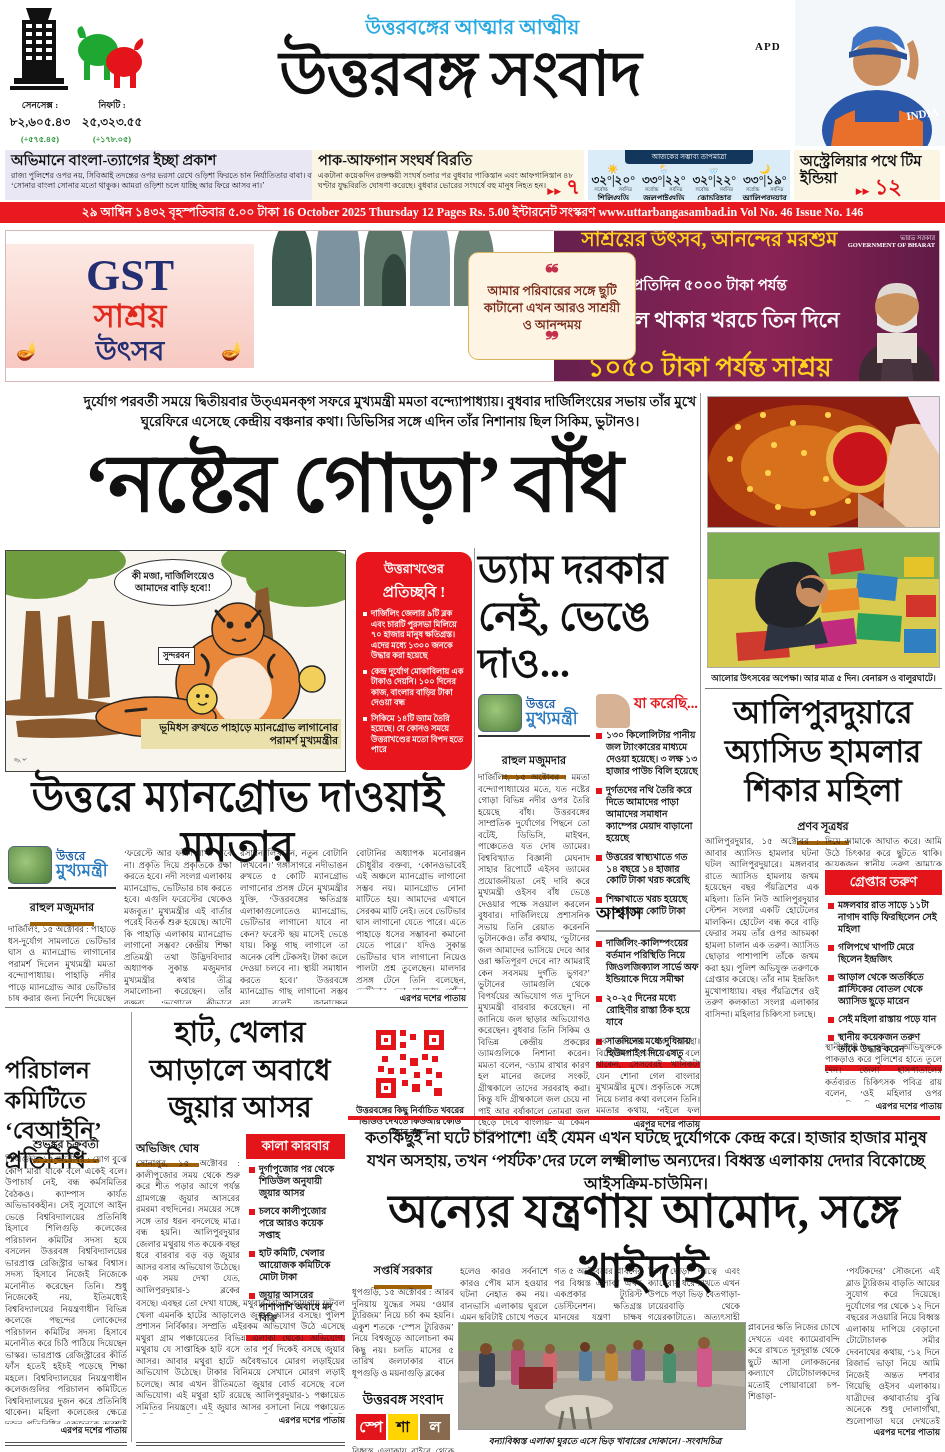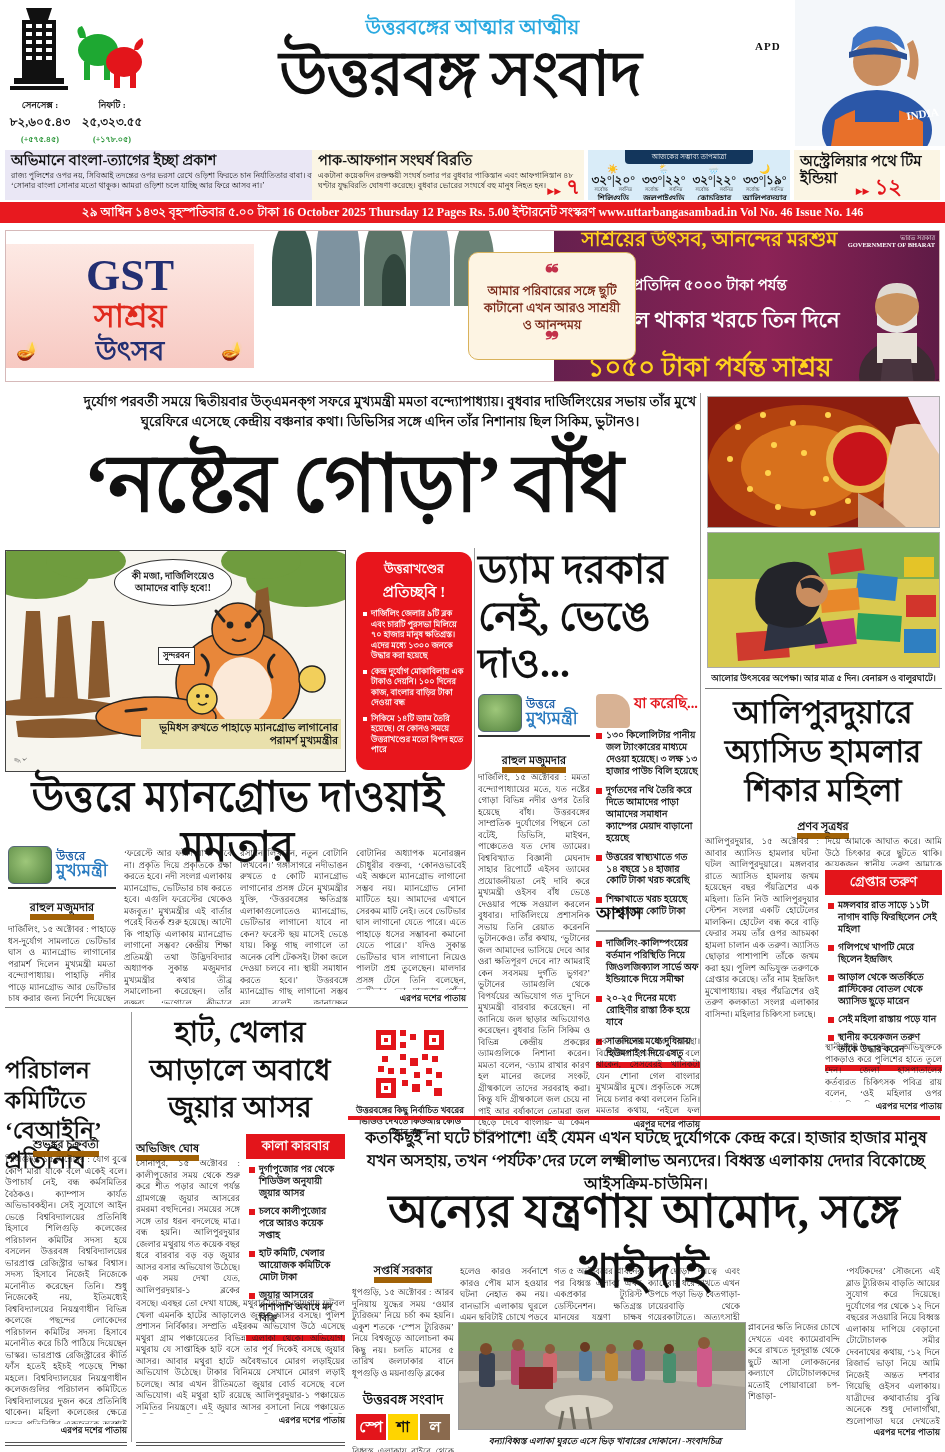--- a/index.html
+++ b/index.html
@@ -70,21 +70,21 @@
 
   
   .lead-intro { left:75px; top:392px; width:630px; text-align:center; font-size:13.5px; font-weight:bold; line-height:1.5; }
   .lead-head { left:0; top:430px; width:705px; text-align:center; font-size:80px; font-weight:bold; line-height:1.35; letter-spacing:-2px; }
 
   
   .rail-photo { left:707px; width:233px; border:1px solid #aaa; overflow:hidden; }
   .rail-cap { left:705px; top:672px; width:237px; font-size:8.6px; font-weight:bold; text-align:center; }
   .acid-head { left:703px; top:694px; width:240px; text-align:center; font-size:31px; font-weight:bold; line-height:1.25; }
   .byline { font-size:11px; font-weight:bold; text-align:center; }
-  .byline u { text-decoration:none; border-bottom:6px solid #a16207; padding-bottom:1px; }
+  .byline u { text-decoration:none; border-bottom:4px solid #a16207; padding-bottom:9px; }
 
   .infobox { border-top:0; background:#fff; }
   .infobox .ib-head { background:#e3151b; color:#fff; font-weight:bold; text-align:center; font-size:13px; padding:2px 4px; }
   .infobox ul { list-style:none; padding:5px 3px 2px; }
   .infobox li { font-size:9.2px; line-height:1.3; margin-bottom:6px; padding-left:10px; position:relative; font-weight:bold; }
   .infobox li::before { content:""; position:absolute; left:0; top:3px; width:6px; height:6px; background:#e3151b; }
   .ib-footbar { height:6px; background:#e3151b; margin-top:2px; }
 
   
   .cartoon { left:5px; top:550px; width:341px; height:222px; border:1px solid #444; background:#f6f4ee; overflow:hidden; }

